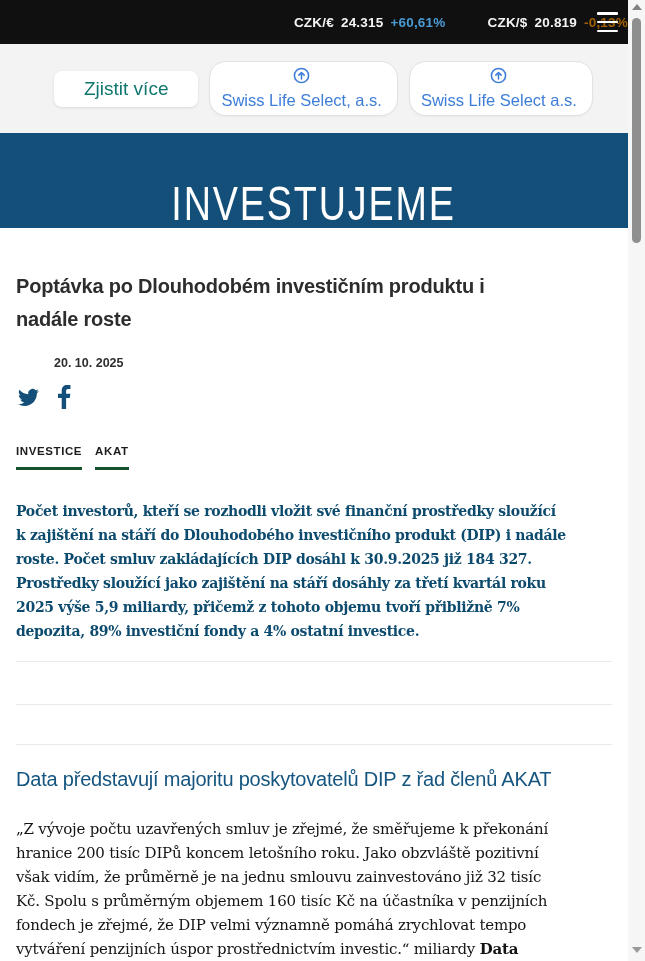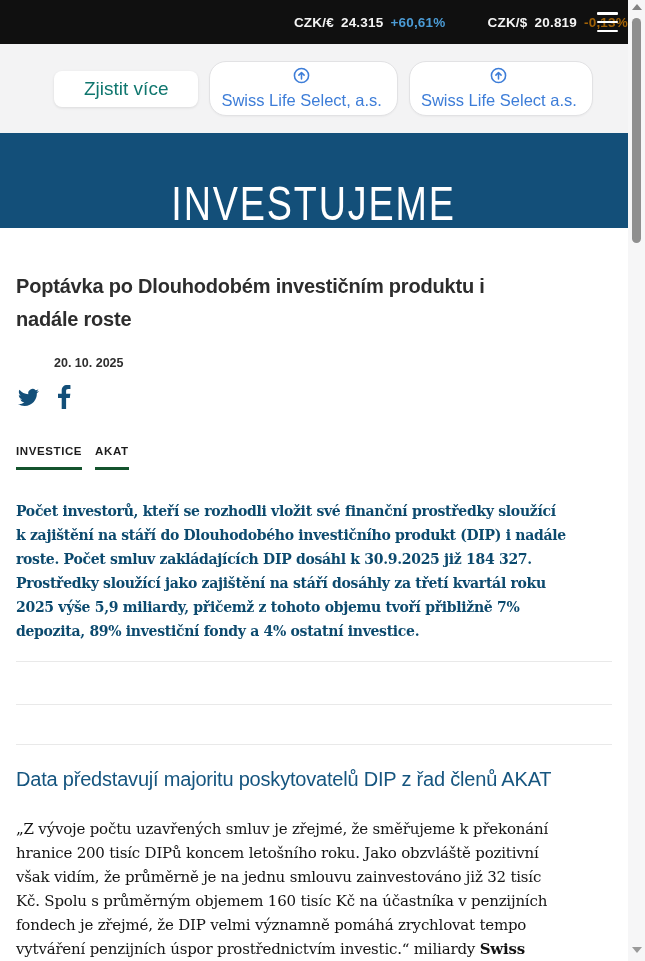--- a/index.html
+++ b/index.html
@@ -158,21 +158,21 @@
       <div class="div-line d2"></div>
       <div class="div-line d3"></div>
 
       <h2>Data představují majoritu poskytovatelů DIP z řad členů AKAT</h2>
 
       <p class="quote">„Z vývoje počtu uzavřených smluv je zřejmé, že směřujeme k překonání
 hranice 200 tisíc DIPů koncem letošního roku. Jako obzvláště pozitivní
 však vidím, že průměrně je na jednu smlouvu zainvestováno již 32 tisíc
 Kč. Spolu s průměrným objemem 160 tisíc Kč na účastníka v penzijních
 fondech je zřejmé, že DIP velmi významně pomáhá zrychlovat tempo</p>
-      <p class="quote-last"><span class="q-it">vytváření penzijních úspor prostřednictvím investic.“</span><span> miliardy </span><span class="q-bold">Swiss</span></p>
+      <p class="quote-last"><span class="q-it">vytváření penzijních úspor prostřednictvím investic.“</span><span> miliardy </span><span class="q-bold">Data</span></p>
       <p class="quote-last"><span class="q-bold">Brodaní, výkonná ředitelka AKAT.</span></p>
     </div>
   </div>
 
   <div class="scrollbar">
     <div class="sb-btn sb-up">
         <div class="tri-up"></div>
       </div>
     <div class="sb-thumb"></div>
     <div class="sb-btn sb-down">

